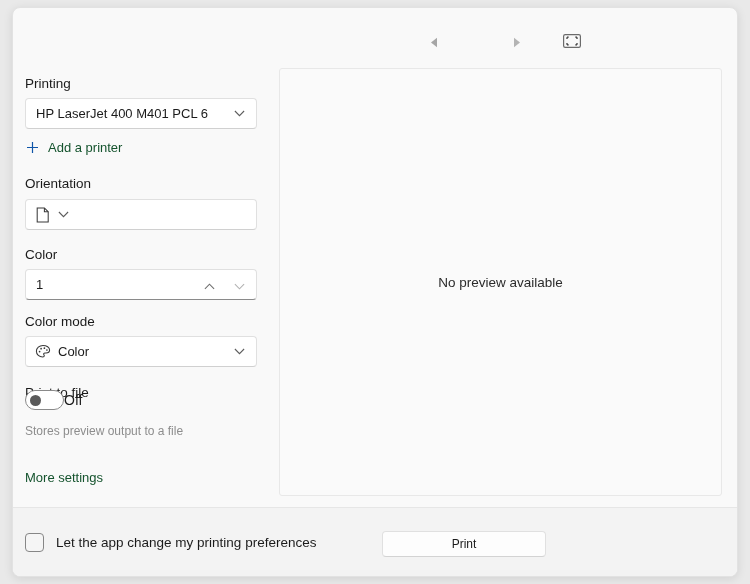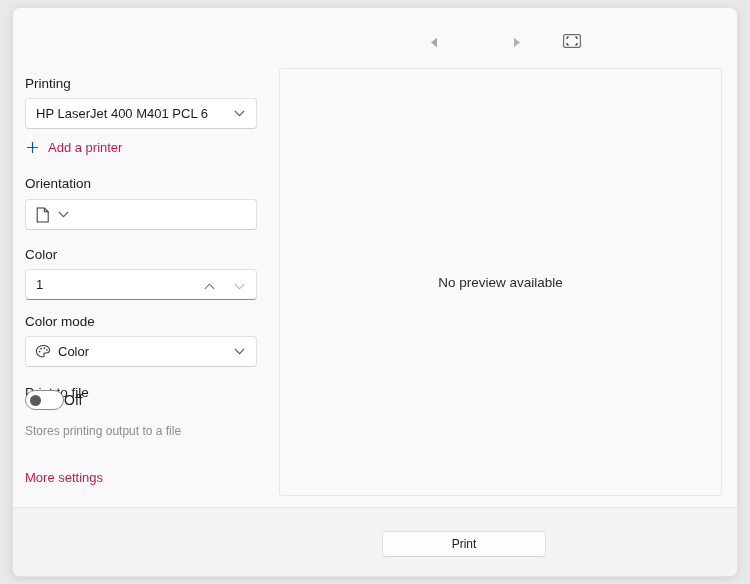--- a/index.html
+++ b/index.html
@@ -132,21 +132,21 @@
   
   .link-row {
     position: absolute;
     left: 12px;
     display: flex;
     align-items: center;
     cursor: pointer;
   }
   .link-text {
     font-size: 13px;
-    color: #be185d;
+    color: #14532d;
   }
   #add-printer-plus {
     margin-right: 9px;
     display: flex;
     align-items: center;
     justify-content: center;
     width: 14px;
     height: 14px;
   }
 
@@ -402,30 +402,34 @@
       </span>
     </div>
 
     <div class="field-label" style="top: 322px;">Print to file</div>
     <div id="toggle-row">
       <div id="print-to-file-toggle">
         <div class="knob"></div>
       </div>
       <span id="toggle-label">Off</span>
     </div>
-    <div id="toggle-hint">Stores printing output to a file</div>
+    <div id="toggle-hint">Stores preview output to a file</div>
 
     <div class="link-row" style="top: 407px;">
       <span class="link-text">More settings</span>
     </div>
   </div>
 
   <div id="preview-panel">
     <div id="preview-message">No preview available</div>
   </div>
 
   <div id="footer">
+    <div id="pref-checkbox-row">
+      <div id="pref-checkbox"></div>
+      <span id="pref-checkbox-label">Let the app change my printing preferences</span>
+    </div>
     <div class="footer-btn" id="print-button">
       <span>Print</span>
     </div>
   </div>
 
 </div>
 
 </body></html>

